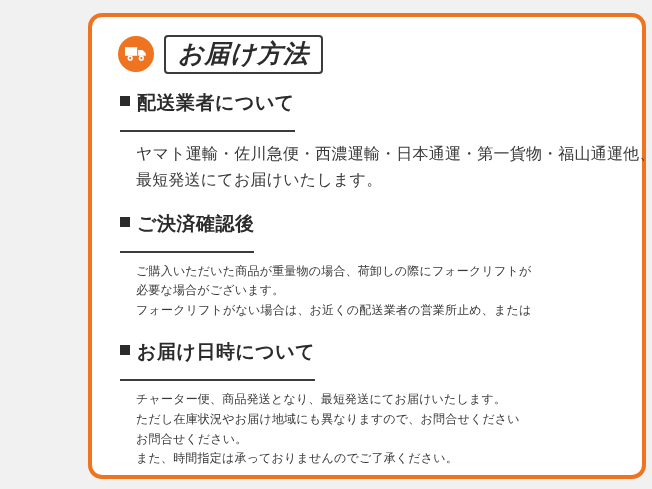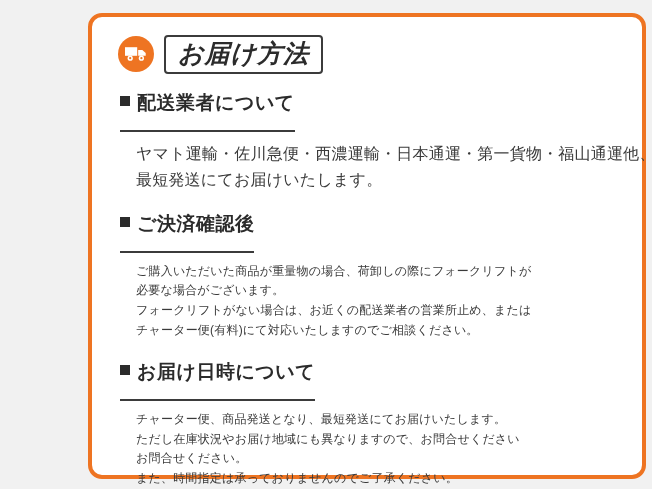--- a/index.html
+++ b/index.html
@@ -150,21 +150,20 @@
 
       <div class="section">
         <div class="section-head">
           <span class="bullet-square"></span>
           <span class="section-title">ご決済確認後</span>
         </div>
         <div class="section-body body-sm">
           <div class="line">ご購入いただいた商品が重量物の場合、荷卸しの際にフォークリフトが</div>
           <div class="line">必要な場合がございます。</div>
           <div class="line">フォークリフトがない場合は、お近くの配送業者の営業所止め、または</div>
-          <div class="line">チャーター便(有料)にて対応いたしますのでご相談ください。</div>
         </div>
       </div>
 
       <div class="section">
         <div class="section-head">
           <span class="bullet-square"></span>
           <span class="section-title">お届け日時について</span>
         </div>
         <div class="section-body body-sm">
           <div class="line">チャーター便、商品発送となり、最短発送にてお届けいたします。</div>

